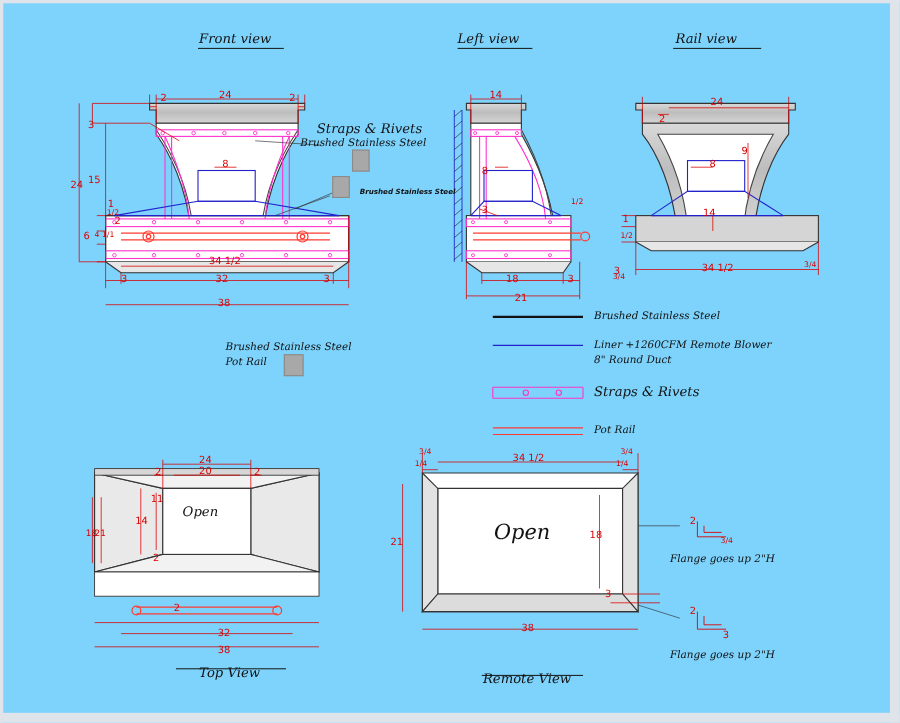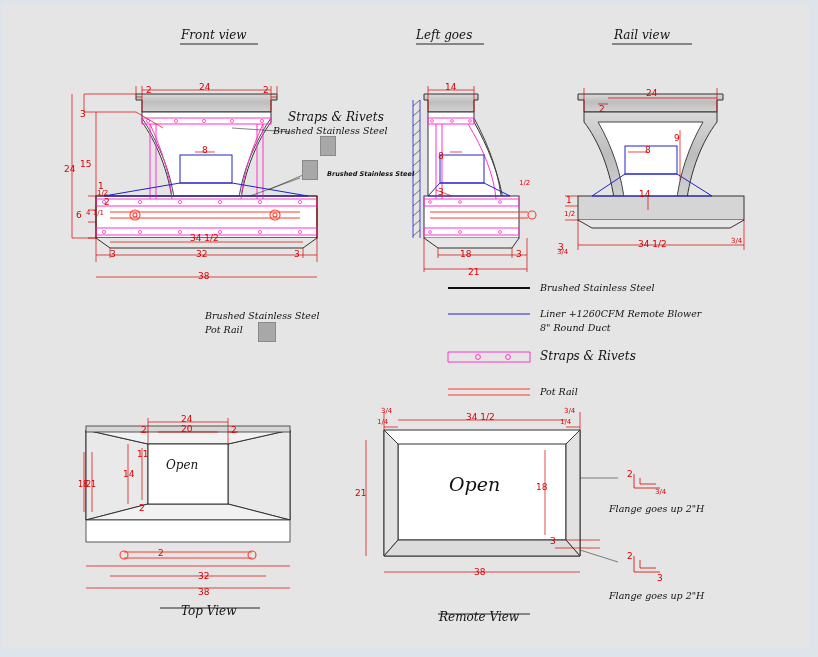--- a/index.html
+++ b/index.html
@@ -5,21 +5,21 @@
   html,body{margin:0;padding:0;}
   body{
     width:818px;height:657px;
     background:#ffffff;
     font-family:"DejaVu Sans", sans-serif;
     overflow:hidden;
     position:relative;
   }
   #sheet{
     position:absolute;left:0;top:0;width:818px;height:657px;
-    background:#e5e5e5;
+    background:#7dd3fc;
   }
   .frame-edge{
     position:absolute;background:#dfe3ea;
   }
   svg.draw{position:absolute;left:0;top:0;width:818px;height:657px;}
   .lbl{
     position:absolute;
     color:#d90000;
     font-family:"DejaVu Sans", sans-serif;
     font-size:9px;
@@ -385,21 +385,21 @@
       </g>
       <line x1="438" y1="614" x2="530" y2="614" stroke="#111" stroke-width="0.9"></line>
     </g>
 
     <line x1="180" y1="44" x2="258" y2="44" stroke="#111" stroke-width="0.9"></line>
     <line x1="416" y1="44" x2="484" y2="44" stroke="#111" stroke-width="0.9"></line>
     <line x1="612" y1="44" x2="692" y2="44" stroke="#111" stroke-width="0.9"></line>
   </svg>
 
   <div class="ttl" style="left:181px;top:28px;">Front view</div>
-  <div class="ttl" style="left:416px;top:28px;">Left goes</div>
+  <div class="ttl" style="left:416px;top:28px;">Left view</div>
   <div class="ttl" style="left:614px;top:28px;">Rail view</div>
   <div class="ttl" style="left:181px;top:604px;">Top View</div>
   <div class="ttl" style="left:439px;top:610px;">Remote View</div>
 
   <div class="lbl" style="left:146px;top:86px;">2</div>
   <div class="lbl" style="left:199px;top:83px;">24</div>
   <div class="lbl" style="left:263px;top:86px;">2</div>
   <div class="lbl" style="left:80px;top:110px;">3</div>
   <div class="lbl" style="left:64px;top:165px;">24</div>
   <div class="lbl" style="left:80px;top:160px;">15</div>

